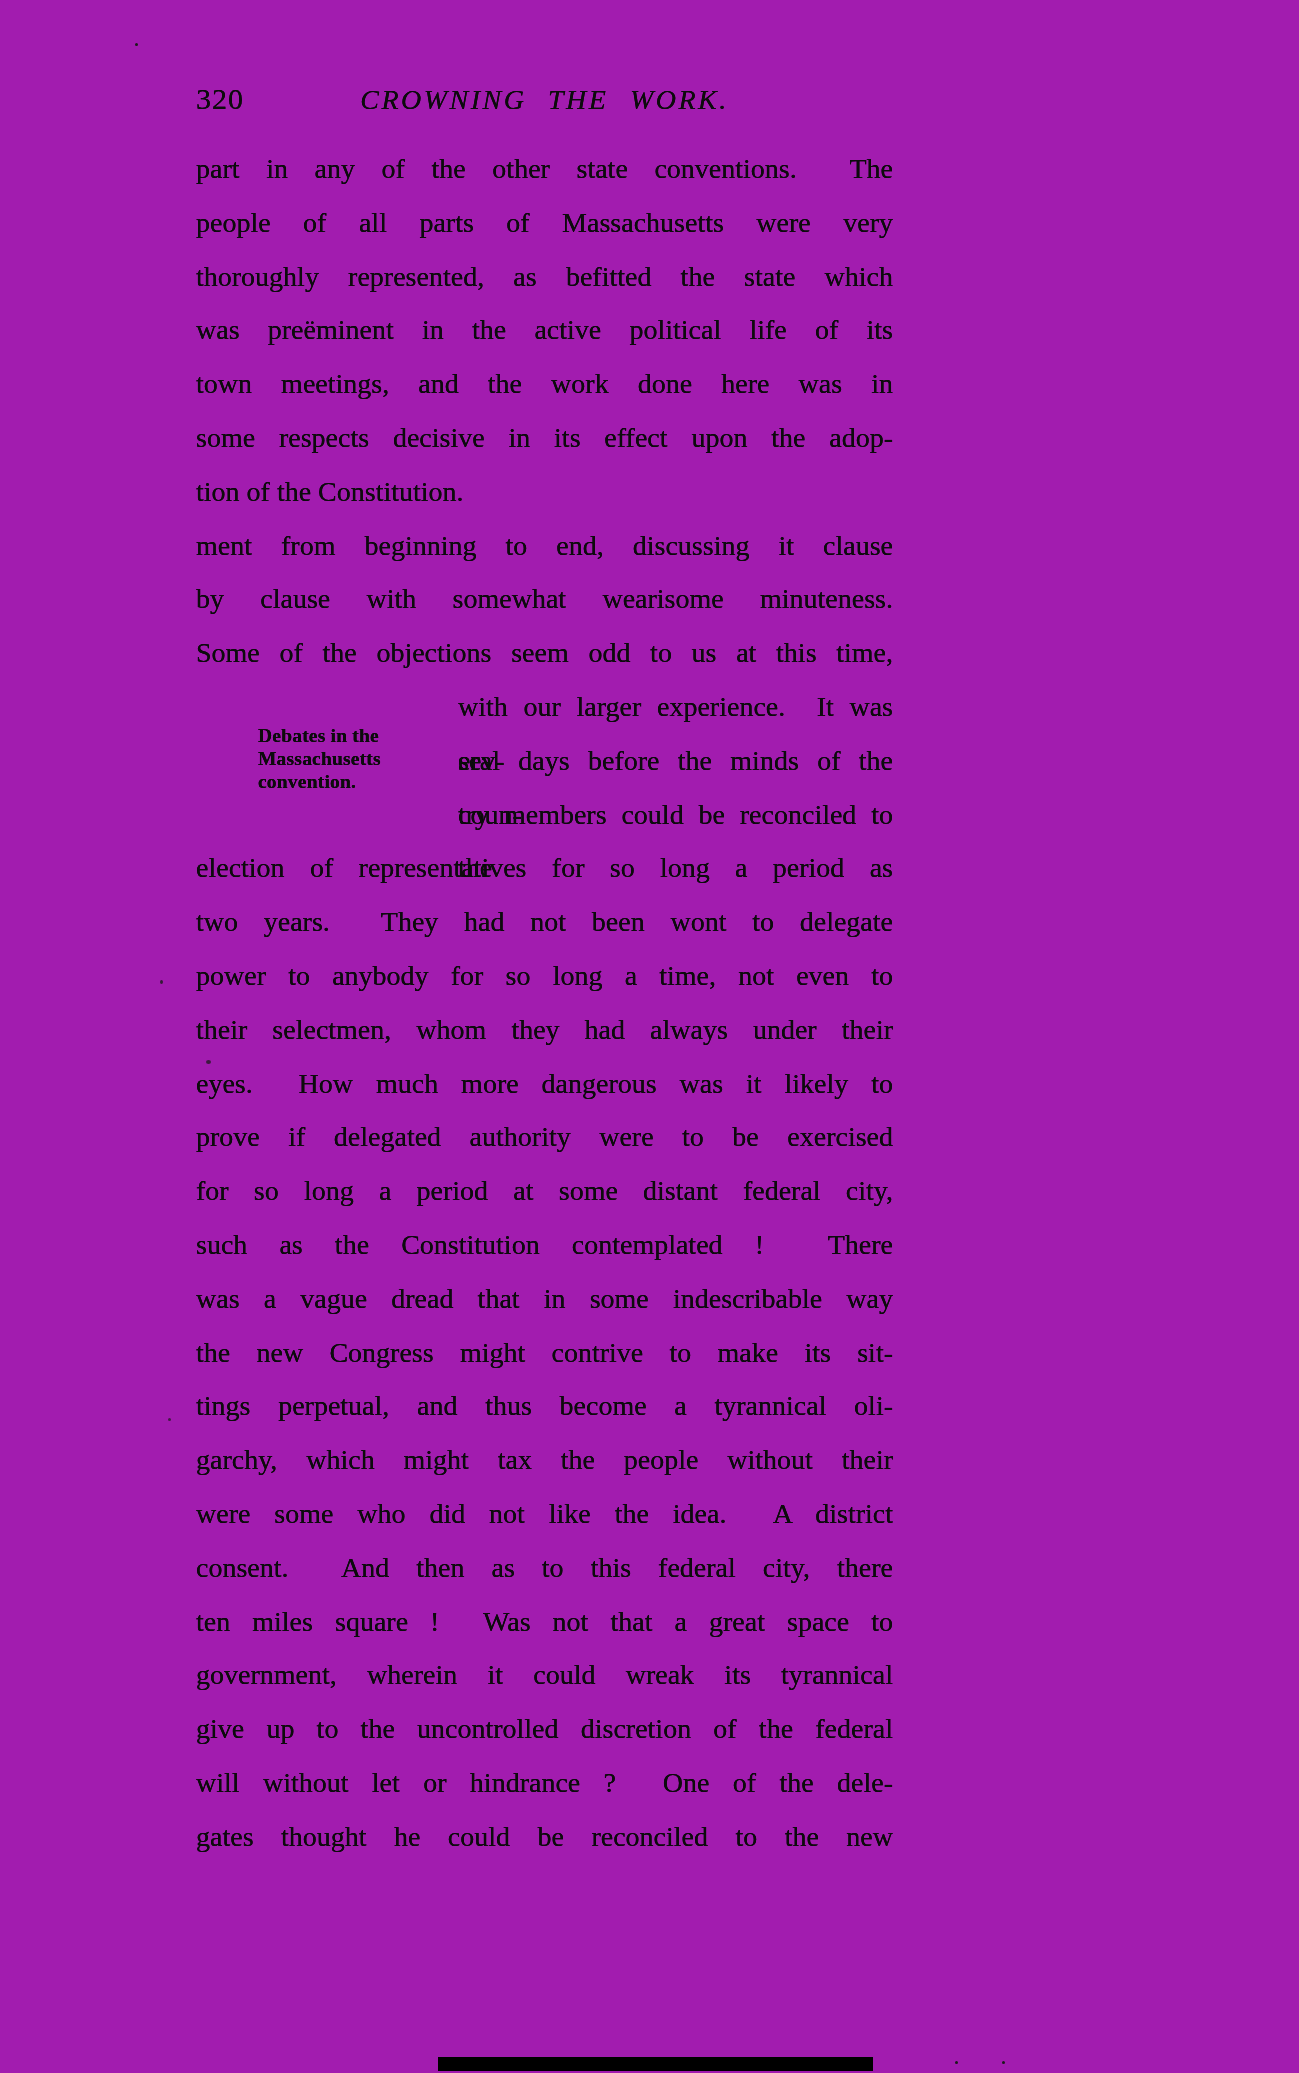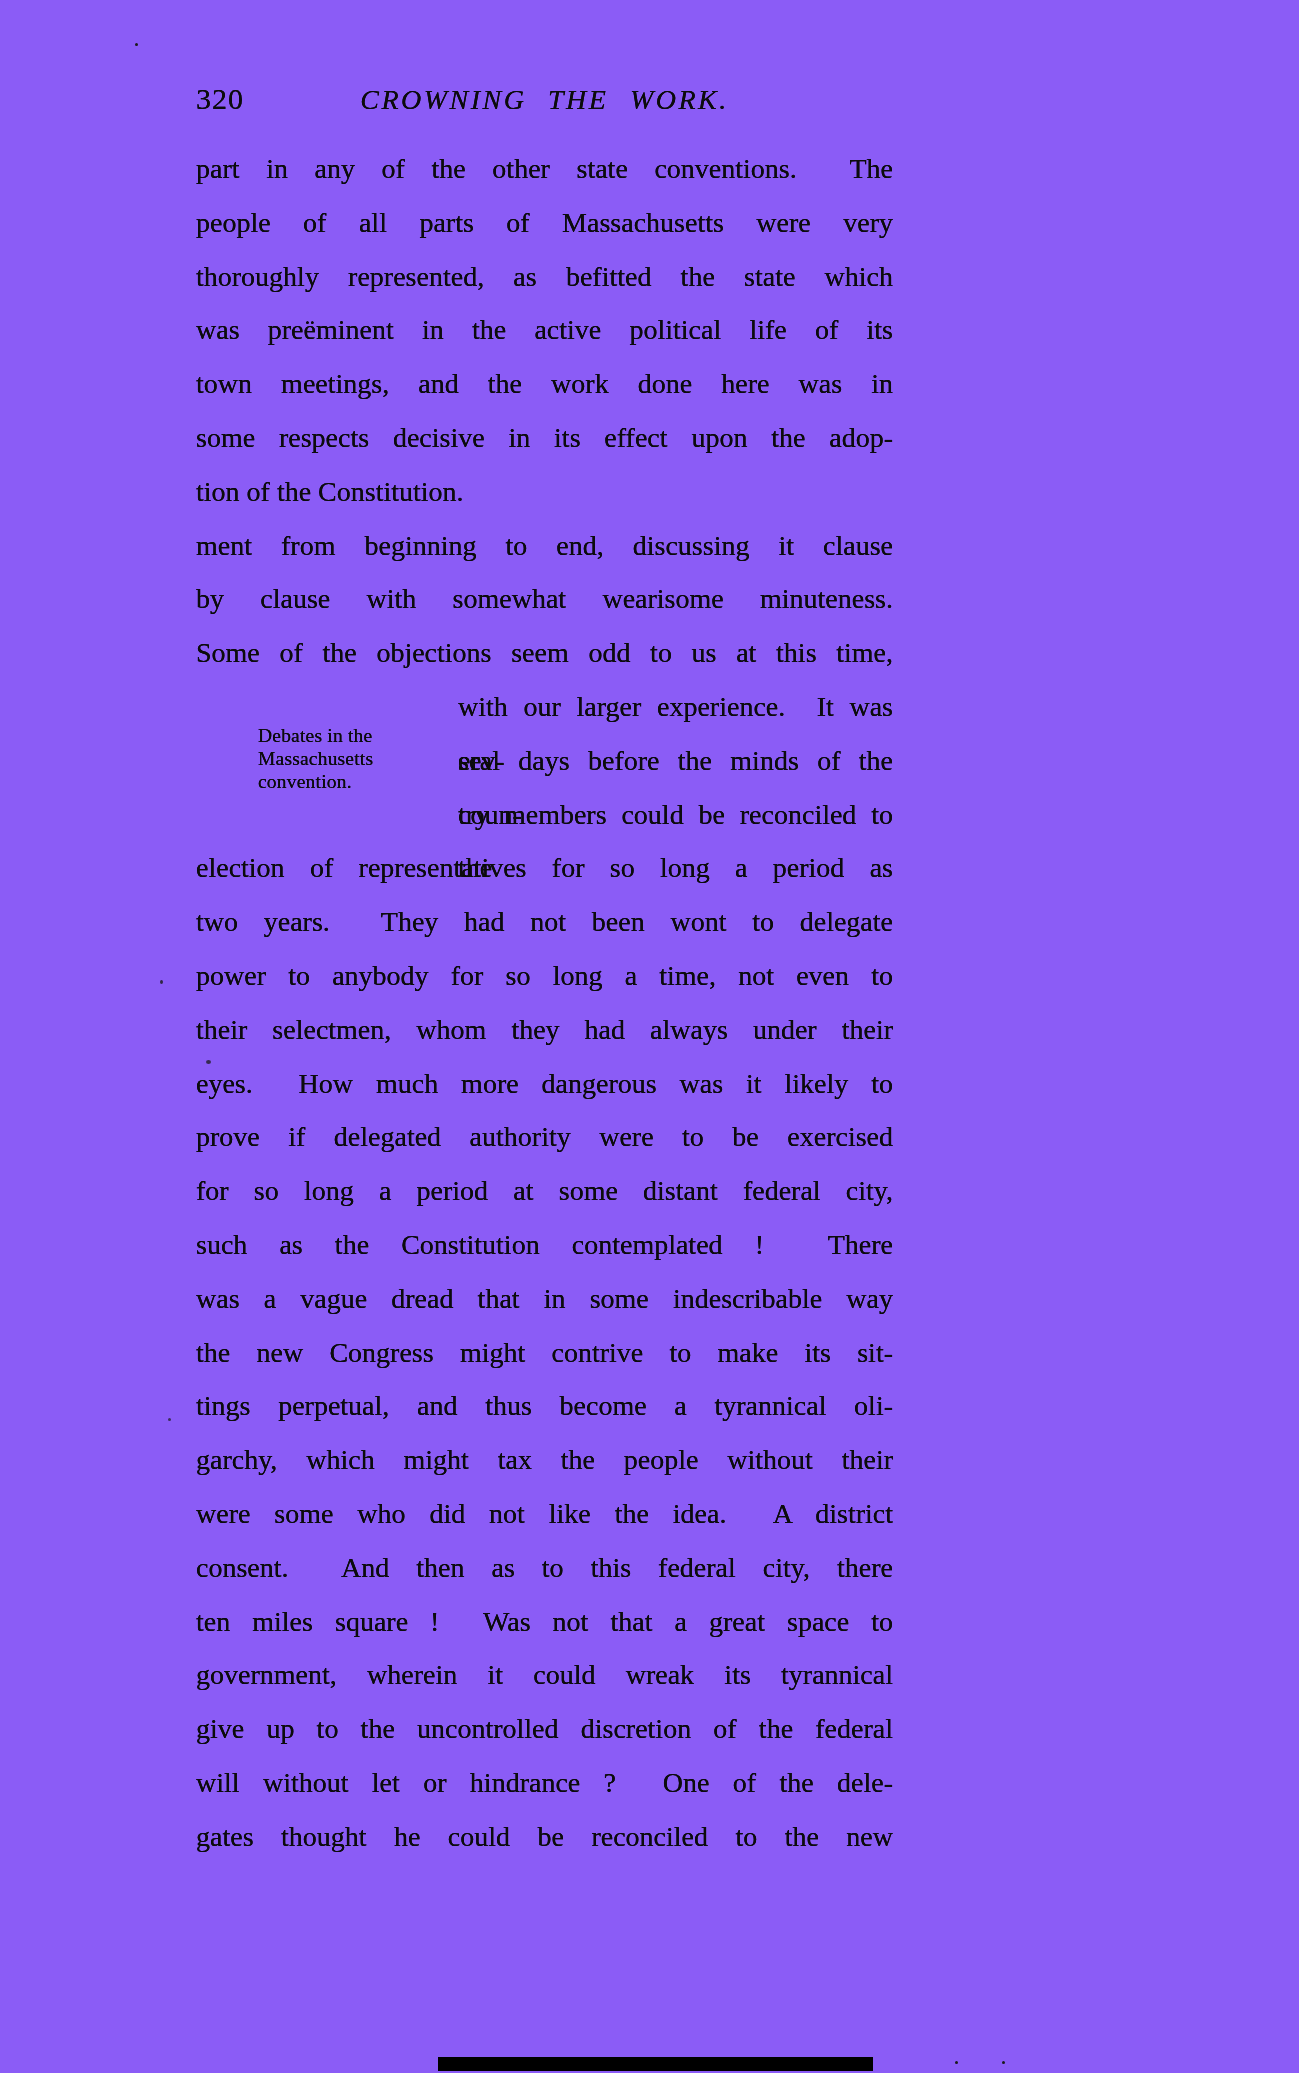--- a/index.html
+++ b/index.html
@@ -1,21 +1,21 @@
 <!DOCTYPE html>
 <html><head>
 <meta charset="utf-8">
 <style>
   html,body{margin:0;padding:0;}
   body{
     width:1299px;height:2073px;position:relative;background:#ffffff;
     font-family:"Liberation Serif","DejaVu Serif",serif;color:#0c0c0c;
     overflow:hidden;
   }
-  .page{position:absolute;inset:0;background:#8b5cf6;}
+  .page{position:absolute;inset:0;background:#a21caf;}
   
   .folio{
     position:absolute;left:196px;top:82px;font-size:30px;letter-spacing:1px;
     text-shadow:0 0 .5px #000;
   }
   .running-head{
     position:absolute;left:196px;top:84px;width:697px;text-align:center;
     font-style:italic;font-size:28px;letter-spacing:2.5px;word-spacing:12px;
     text-shadow:0 0 .5px #000;
   }
@@ -29,21 +29,21 @@
     text-align:justify;text-align-last:justify;
     white-space:normal;height:53.8px;overflow:visible;
   }
   .line.short{text-align-last:left;}
   .line.indent{text-indent:36px;}
   
   .sidenote-block{position:relative;}
   .sidenote-block .line{margin-left:262px;}
   .sidenote{
     position:absolute;left:62px;top:44px;width:200px;
-    font-weight:normal;font-size:19.5px;line-height:23px;letter-spacing:.2px;
+    font-weight:bold;font-size:19.5px;line-height:23px;letter-spacing:.2px;
     text-shadow:0 0 .4px #000;
   }
   .note-line{text-align:left;}
   
   .artifact-bar{
     position:absolute;left:438px;top:2057px;width:435px;height:14px;background:#000;
   }
   .speck{position:absolute;background:#1a1a1a;border-radius:50%;}
   .speck.s1{left:135px;top:43px;width:3px;height:3px;}
   .speck.s2{left:160px;top:980px;width:3px;height:4px;opacity:.8;}

